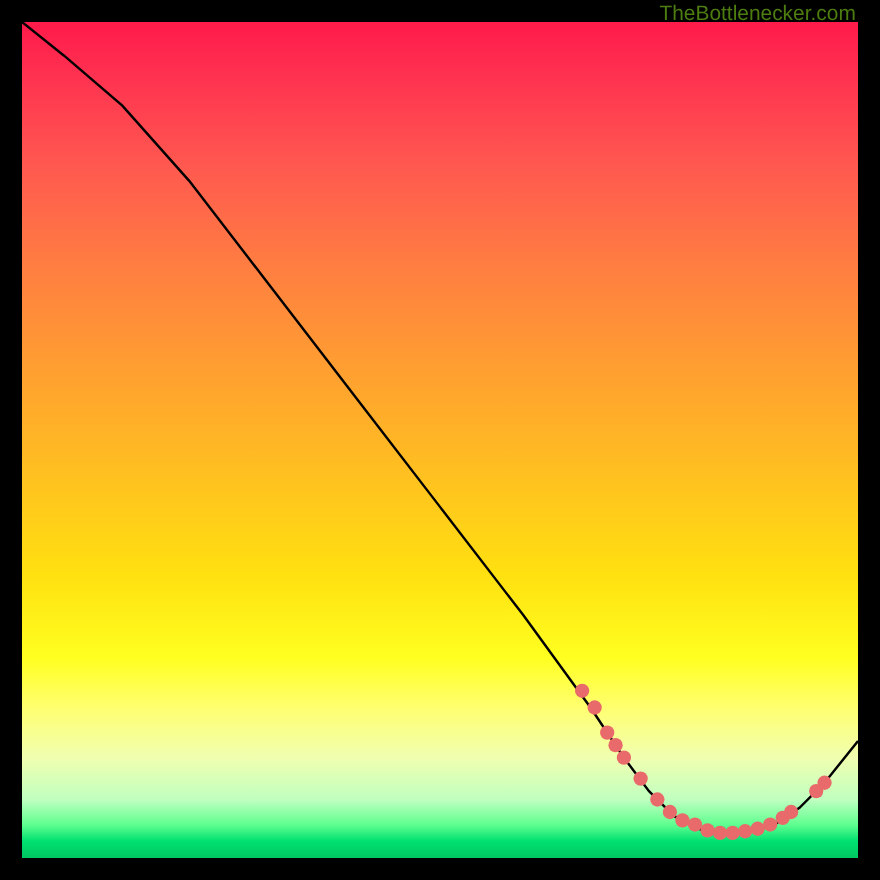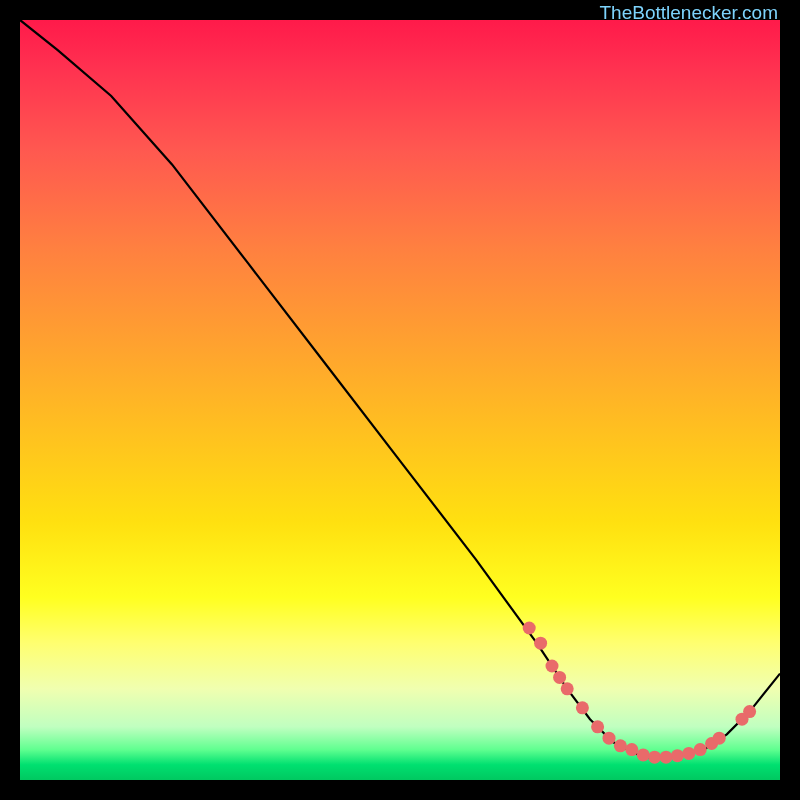--- a/index.html
+++ b/index.html
@@ -37,21 +37,21 @@
       #c0ffc0 93%,
       #60ff90 96%,
       #00e070 98%,
       #00c860 100%
     );
   }
   .watermark {
     position: absolute;
     top: 2px;
     right: 22px;
-    color: #7dd3fc;
+    color: #4d7c0f;
     font-size: 19px;
     font-weight: 500;
     z-index: 10;
   }
   svg.curve {
     position: absolute;
     top: 0;
     left: 0;
     width: 760px;
     height: 760px;

